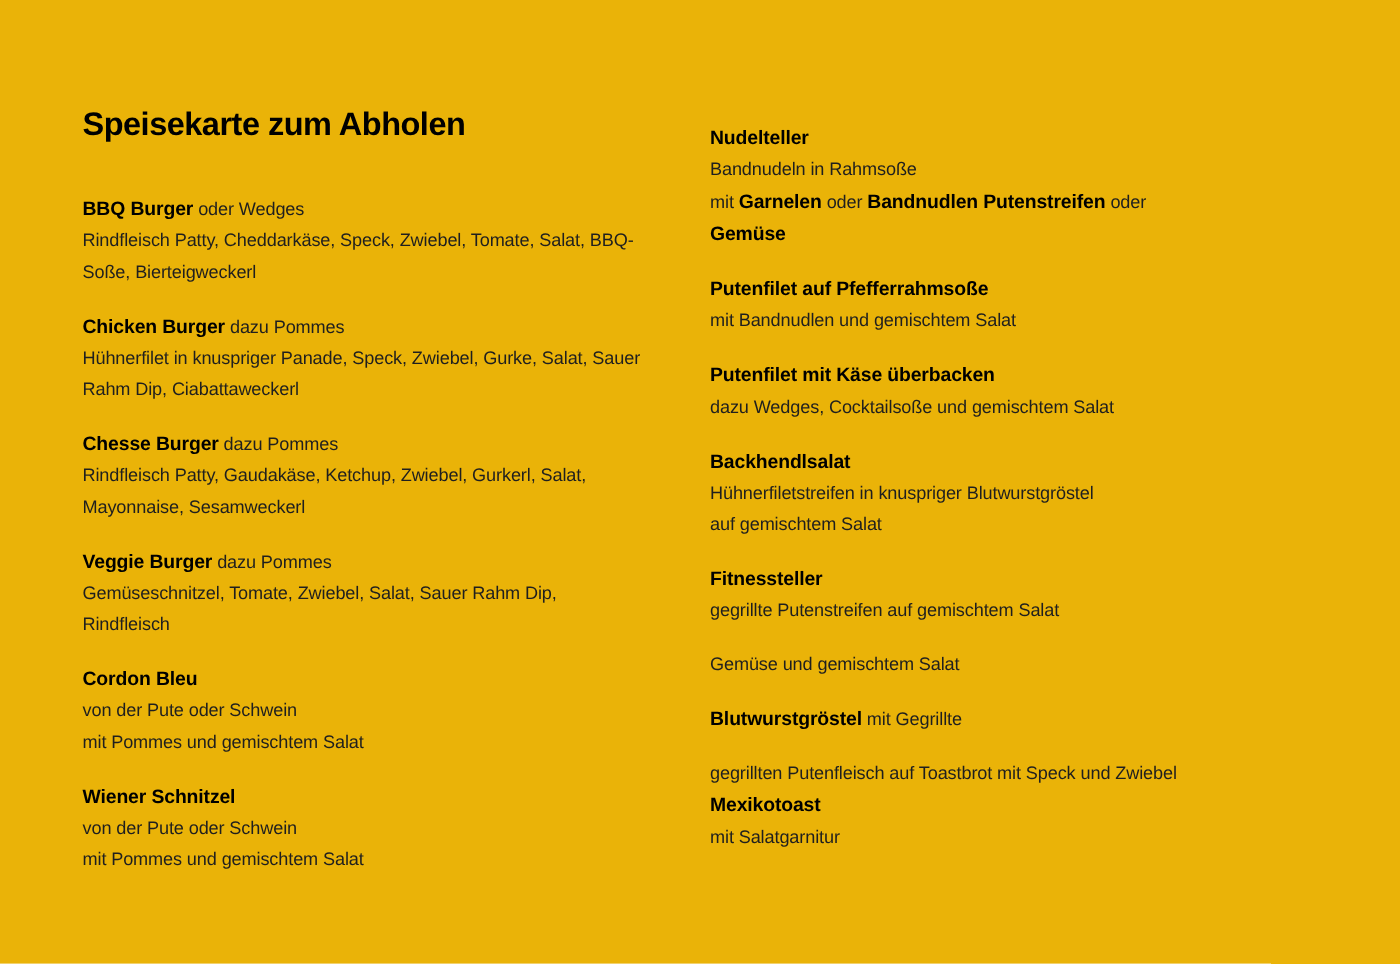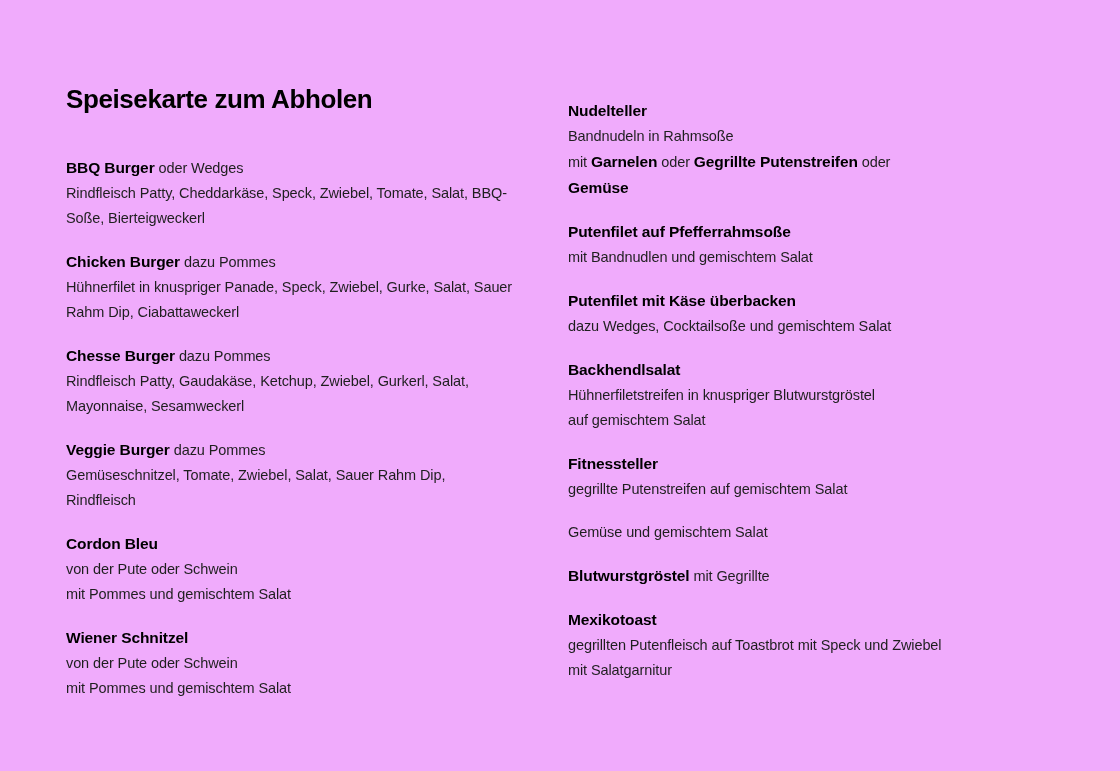--- a/index.html
+++ b/index.html
@@ -4,21 +4,21 @@
 <style>
   html, body {
     margin: 0;
     padding: 0;
     background: #ffffff;
   }
   .page {
     position: relative;
     width: 1120px;
     height: 771px;
-    background: #f0abfc;
+    background: #eab308;
     overflow: hidden;
     font-family: "Liberation Sans", sans-serif;
   }
   .title {
     position: absolute;
     left: 66px;
     top: 84px;
     margin: 0;
     font-size: 26px;
     font-weight: 700;
@@ -82,21 +82,21 @@
       <div class="menu-item">
         <div class="line"><span class="b">Wiener Schnitzel</span></div>
         <div class="line"><span>von der Pute oder Schwein</span></div>
         <div class="line"><span>mit Pommes und gemischtem Salat</span></div>
       </div>
     </div>
   <div class="col col-right">
       <div class="menu-item">
         <div class="line"><span class="b">Nudelteller</span></div>
         <div class="line"><span>Bandnudeln in Rahmsoße</span></div>
-        <div class="line"><span>mit </span><span class="b">Garnelen</span><span> oder </span><span class="b">Gegrillte Putenstreifen</span><span> oder</span></div>
+        <div class="line"><span>mit </span><span class="b">Garnelen</span><span> oder </span><span class="b">Bandnudlen Putenstreifen</span><span> oder</span></div>
         <div class="line"><span class="b">Gemüse</span></div>
       </div>
       <div class="menu-item">
         <div class="line"><span class="b">Putenfilet auf Pfefferrahmsoße</span></div>
         <div class="line"><span>mit Bandnudlen und gemischtem Salat</span></div>
       </div>
       <div class="menu-item">
         <div class="line"><span class="b">Putenfilet mit Käse überbacken</span></div>
         <div class="line"><span>dazu Wedges, Cocktailsoße und gemischtem Salat</span></div>
       </div>
@@ -109,18 +109,18 @@
         <div class="line"><span class="b">Fitnessteller</span></div>
         <div class="line"><span>gegrillte Putenstreifen auf gemischtem Salat</span></div>
       </div>
       <div class="menu-item">
         <div class="line"><span>Gemüse und gemischtem Salat</span></div>
       </div>
       <div class="menu-item">
         <div class="line"><span class="b">Blutwurstgröstel</span><span> mit Gegrillte</span></div>
       </div>
       <div class="menu-item">
+        <div class="line"><span>gegrillten Putenfleisch auf Toastbrot mit Speck und Zwiebel</span></div>
         <div class="line"><span class="b">Mexikotoast</span></div>
-        <div class="line"><span>gegrillten Putenfleisch auf Toastbrot mit Speck und Zwiebel</span></div>
         <div class="line"><span>mit Salatgarnitur</span></div>
       </div>
     </div>
 </div>
 
 </body></html>

